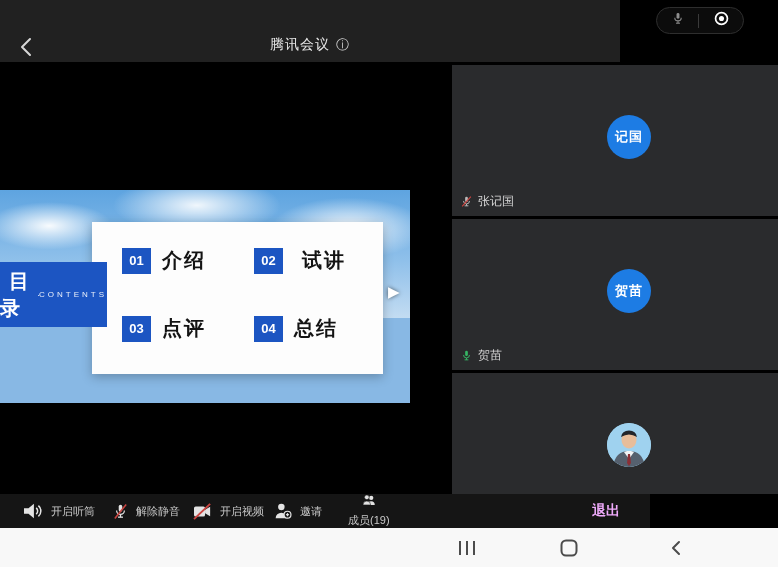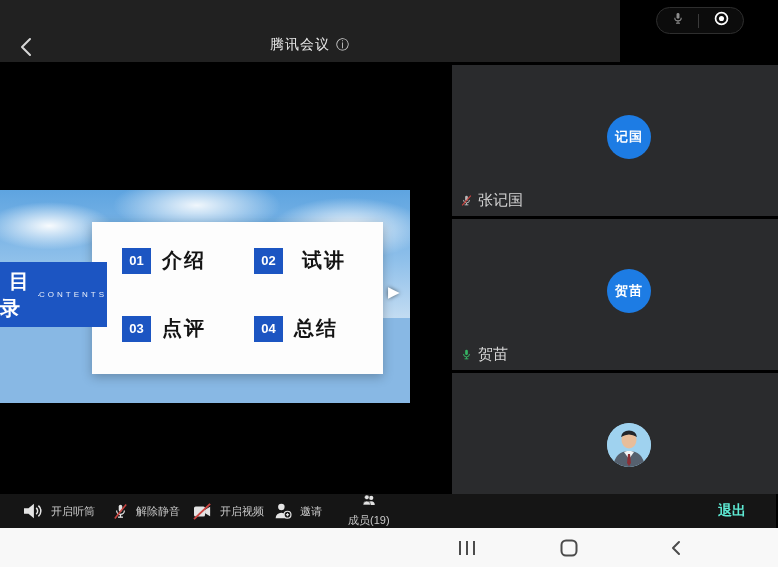--- a/index.html
+++ b/index.html
@@ -53,30 +53,30 @@
 
   
   .rail { position:absolute; left:452px; top:62px; width:354px; height:432px; background:#000;
           display:flex; flex-direction:column; }
   .tile { position:relative; background:#2a2b2d; margin-top:3px; }
   .tile.t1 { height:151px; } .tile.t2 { height:151px; } .tile.t3 { flex:1; }
   .avatar { position:absolute; left:50%; top:72px; transform:translate(-50%,-50%); width:44px; height:44px;
             border-radius:50%; background:#1d7ce4; color:#fff; font-size:13px; font-weight:bold;
             display:flex; align-items:center; justify-content:center; letter-spacing:1px; }
   .name-tag { position:absolute; left:8px; bottom:6px; display:flex; align-items:center; gap:5px;
-              color:#d6d6d6; font-size:15px; }
-
-  
-  .toolbar { position:absolute; left:0; top:494px; width:776px; height:34px; background:#151515; }
+              color:#d6d6d6; font-size:12px; }
+
+  
+  .toolbar { position:absolute; left:0; top:494px; width:650px; height:34px; background:#151515; }
   .tb-btn { position:absolute; top:0; height:34px; display:flex; align-items:center; gap:7px;
             color:#c9c9c9; font-size:11px; cursor:pointer; }
   .tb-speaker { left:22px; } .tb-mic { left:112px; } .tb-cam { left:192px; }
   .tb-invite { left:273px; } .tb-members { left:348px;flex-direction:column; }
   .tb-exit { position:absolute; right:30px; top:0; height:34px; display:flex; align-items:center;
-             color:#5eead4; font-size:14px; font-weight:bold; cursor:pointer; }
+             color:#f0abfc; font-size:14px; font-weight:bold; cursor:pointer; }
 
   
   .navbar { position:absolute; left:0; top:528px; width:778px; height:39px; background:#f8f8f8; }
   .nav-btn { position:absolute; top:0; width:40px; height:39px; display:flex; align-items:center;
              justify-content:center; cursor:pointer; }
   .nav-recents { left:447px; } .nav-home { left:549px; } .nav-back { left:656px; }
 </style>
 </head>
 <body>
 

